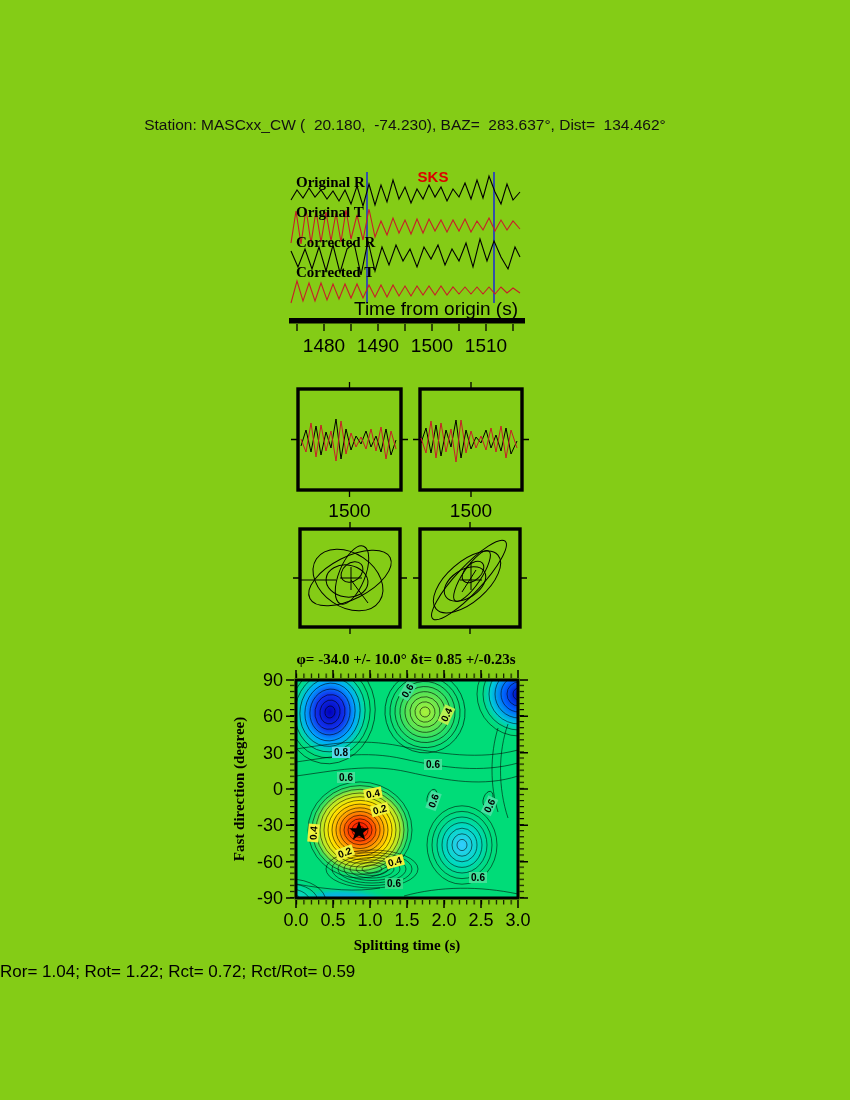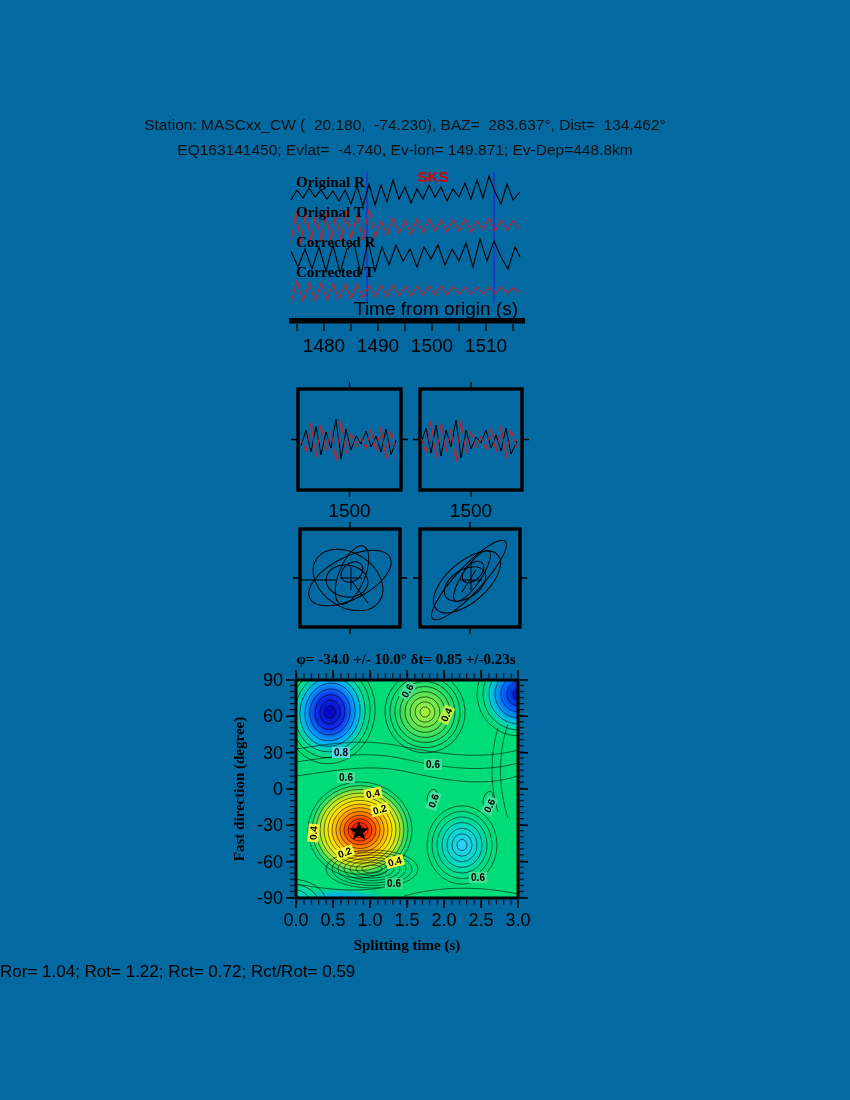--- a/index.html
+++ b/index.html
@@ -1,16 +1,16 @@
 <!DOCTYPE html>
 <html><head>
 <meta charset="utf-8">
 <style>
   html,body{margin:0;padding:0;background:#fff;}
-  .page{position:relative;width:850px;height:1100px;background:#0369a1;overflow:hidden;
+  .page{position:relative;width:850px;height:1100px;background:#84cc16;overflow:hidden;
         font-family:"Liberation Sans",sans-serif;color:#000;}
   .hline{position:absolute;left:0;width:810px;text-align:center;white-space:pre;
          font-size:15.5px;color:#111;}
   .footer{position:absolute;left:0;width:806px;text-align:left;white-space:pre;
           font-size:17px;color:#000;}
   svg{position:absolute;}
   svg text{user-select:none;}
   .sans{font-family:"Liberation Sans",sans-serif;}
   .sansb{font-family:"Liberation Sans",sans-serif;font-weight:bold;}
   .serifb{font-family:"Liberation Serif",serif;font-weight:bold;}
@@ -18,21 +18,20 @@
   .f19{font-size:19px;}
   .f18{font-size:18px;}
   .f10{font-size:10px;font-weight:bold;}
 </style>
 </head>
 <body>
 
 <div class="page">
 
   <div class="hline" style="top:116px;">Station: MASCxx_CW (  20.180,  -74.230), BAZ=  283.637°, Dist=  134.462°</div>
-  <div class="hline" style="top:141px;">EQ163141450; Evlat=  -4.740, Ev-lon= 149.871; Ev-Dep=448.8km</div>
 
   <svg style="left:270px;top:160px;" width="270" height="200" viewBox="270 160 270 200">
     <g stroke="#2233cc" stroke-width="1.6">
       <line x1="367" y1="172" x2="367" y2="303"></line>
       <line x1="494" y1="172" x2="494" y2="303"></line>
     </g>
     <g fill="none" stroke="#000" stroke-width="1.1">
       <polyline points="291,200 297,190 303,198 309,188 315,197 321,190 327,199 333,191 339,201 345,190 351,204 357,186 363,206 369,184 375,205 381,185 387,202 393,180 399,199 405,187 411,203 417,189 423,199 429,185 435,197 441,187 447,201 453,189 459,197 465,183 471,199 477,180 483,198 489,176 495,192 501,204 507,184 513,200 520,192"></polyline>
       <polyline points="291,251 298,267 305,249 312,269 319,247 326,271 333,245 340,273 347,249 354,243 361,275 368,241 375,271 382,247 389,265 396,245 403,261 410,249 417,267 424,247 431,259 438,245 445,265 452,249 459,261 466,243 473,267 480,239 487,261 494,241 501,257 508,269 515,247 520,257"></polyline>
     </g>

